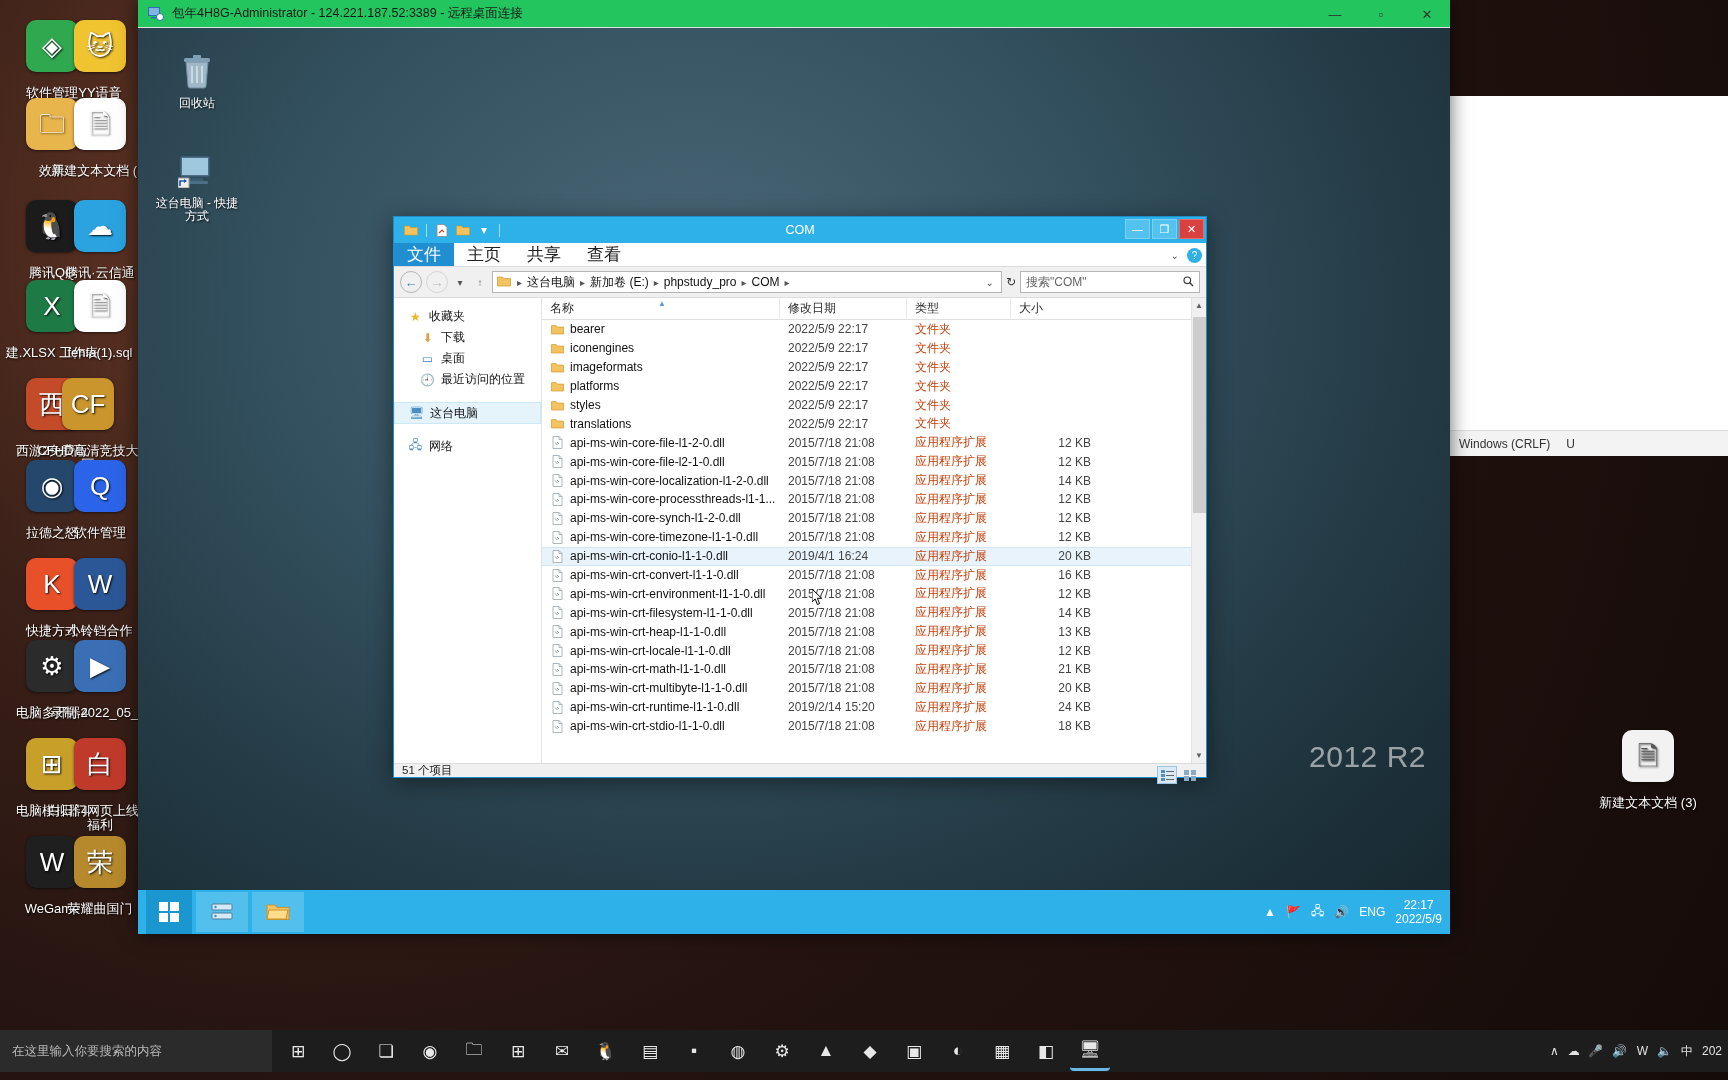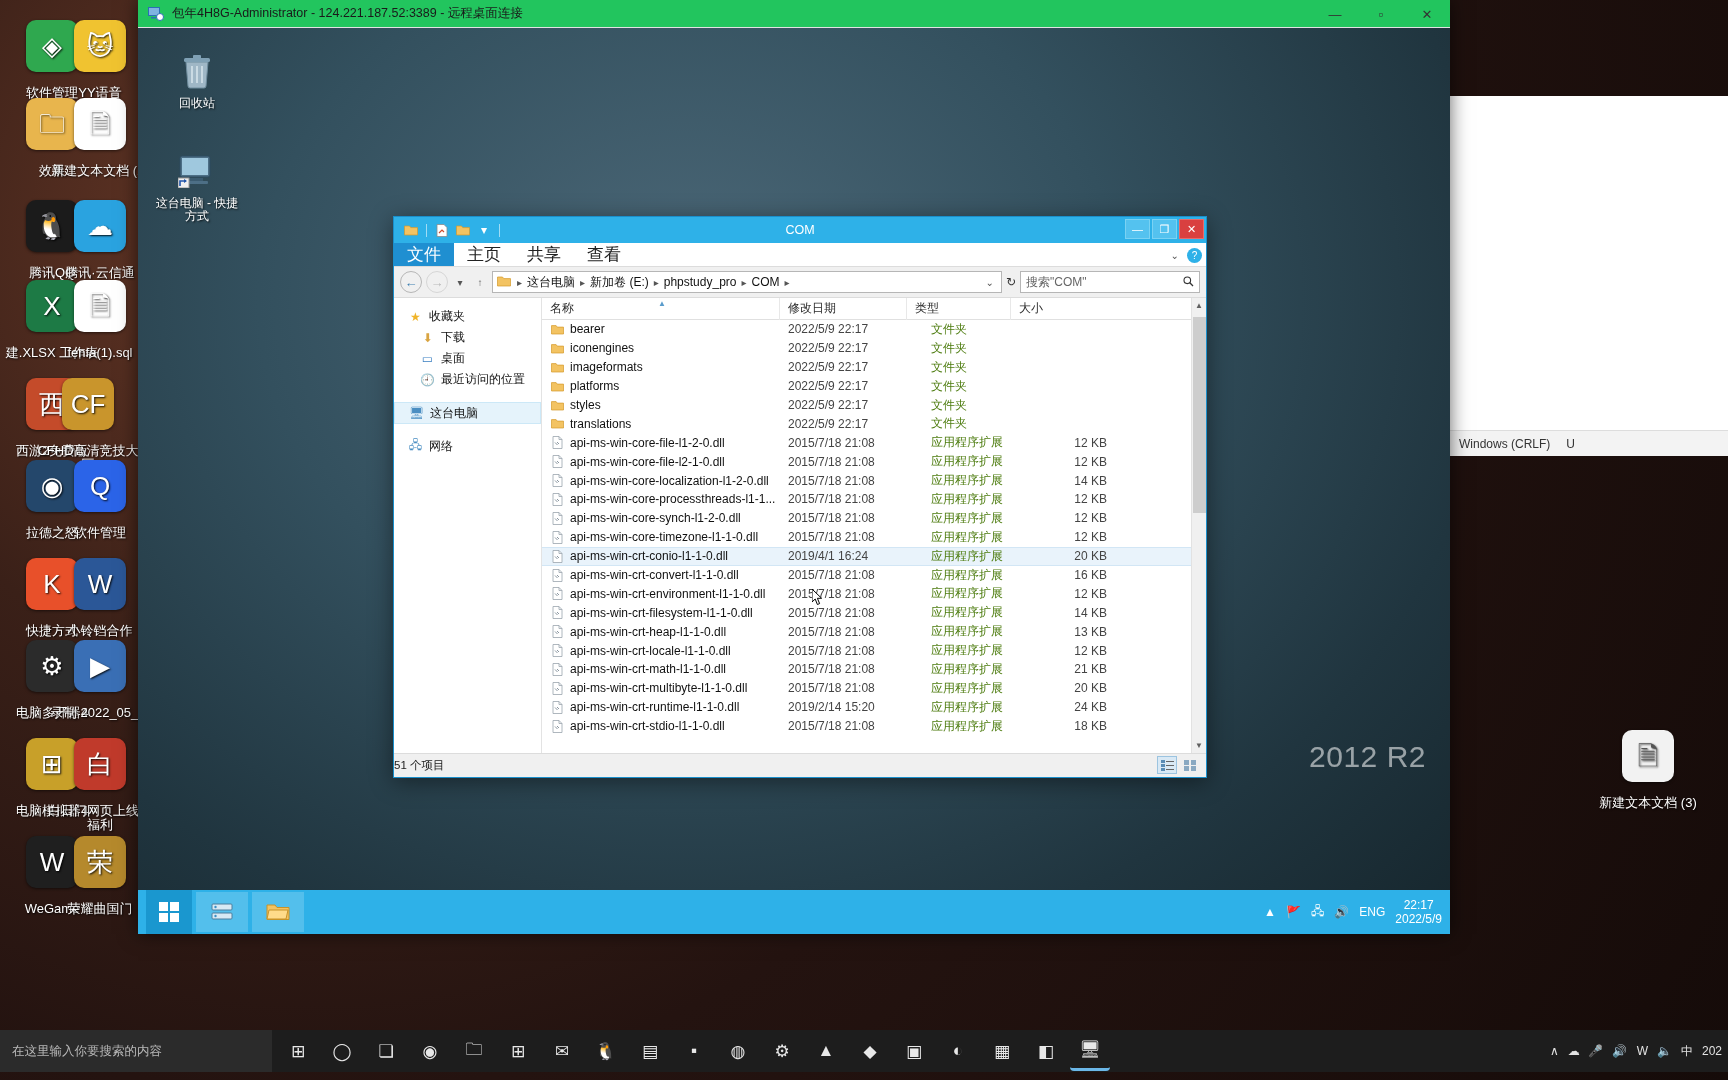--- a/index.html
+++ b/index.html
@@ -238,21 +238,21 @@
   .col.size { width: 90px; border-right: none; }
   #sort-arrow {
     position: absolute; left: 116px; top: 1px; font-size: 8px; color: #5a9ccc;
   }
   #exp-rows { flex: 1; overflow: hidden; font-size: 12px; color: #111; }
   .row { display: flex; align-items: center; height: 18.9px; }
   .row.selected { background: #e9f3fb; border-top: 1px solid #d2e6f5; border-bottom: 1px solid #d2e6f5; }
   .cell { display: flex; align-items: center; overflow: hidden; white-space: nowrap; }
   .cell.name { width: 238px; padding-left: 8px; gap: 6px; }
   .cell.date { width: 127px; padding-left: 8px; color: #444; }
-  .cell.type { width: 104px; padding-left: 8px; color: #4d7c0f; margin-left: 16px; }
+  .cell.type { width: 104px; padding-left: 8px; color: #c2410c; }
   .cell.size { width: 90px; padding-right: 10px; justify-content: flex-end; color: #444; }
   .fi { width: 14px; height: 14px; flex: none; display: flex; align-items: center;
         justify-content: center; font-size: 12px; }
   .fi.folder { color: #e9b64d; }
   .fi.dll { color: #9aa5ad; }
 
   
   #exp-scroll {
     width: 15px; background: #f0f0f0; border-left: 1px solid #e2e2e2;
     display: flex; flex-direction: column; align-items: center;
@@ -260,22 +260,22 @@
   .sb-arrow { width: 15px; height: 15px; display: flex; align-items: center;
               justify-content: center; font-size: 8px; color: #606060; background: #f0f0f0; }
   #sb-track { flex: 1; width: 15px; background: #f0f0f0; position: relative; }
   #sb-thumb { position: absolute; top: 4px; left: 1px; width: 13px; height: 196px;
               background: #cdcdcd; }
   #sb-thumb .grip { position: absolute; top: 92px; left: 3px; width: 7px; height: 7px;
                     color: #7a7a7a; font-size: 8px; line-height: 7px; }
 
   
   #exp-status {
-    height: 24px; background: #f0f0f0; border-top: 1px solid #dcdcdc;
-    display: flex; align-items: center; padding: 0 0;
+    height: 14px; background: #f0f0f0; border-top: 1px solid #dcdcdc;
+    display: flex; align-items: center; padding: 0 8px;
     font-size: 11.5px; color: #222; position: relative;
   }
   #exp-viewbtns { position: absolute; right: 6px; top: 2px; display: flex; gap: 3px; }
   .viewbtn {
     width: 20px; height: 18px; display: flex; align-items: center; justify-content: center;
     font-size: 11px; color: #333; border: 1px solid transparent;
   }
   .viewbtn.active { background: #d9e9f5; border-color: #9cc4e0; }
 
   

